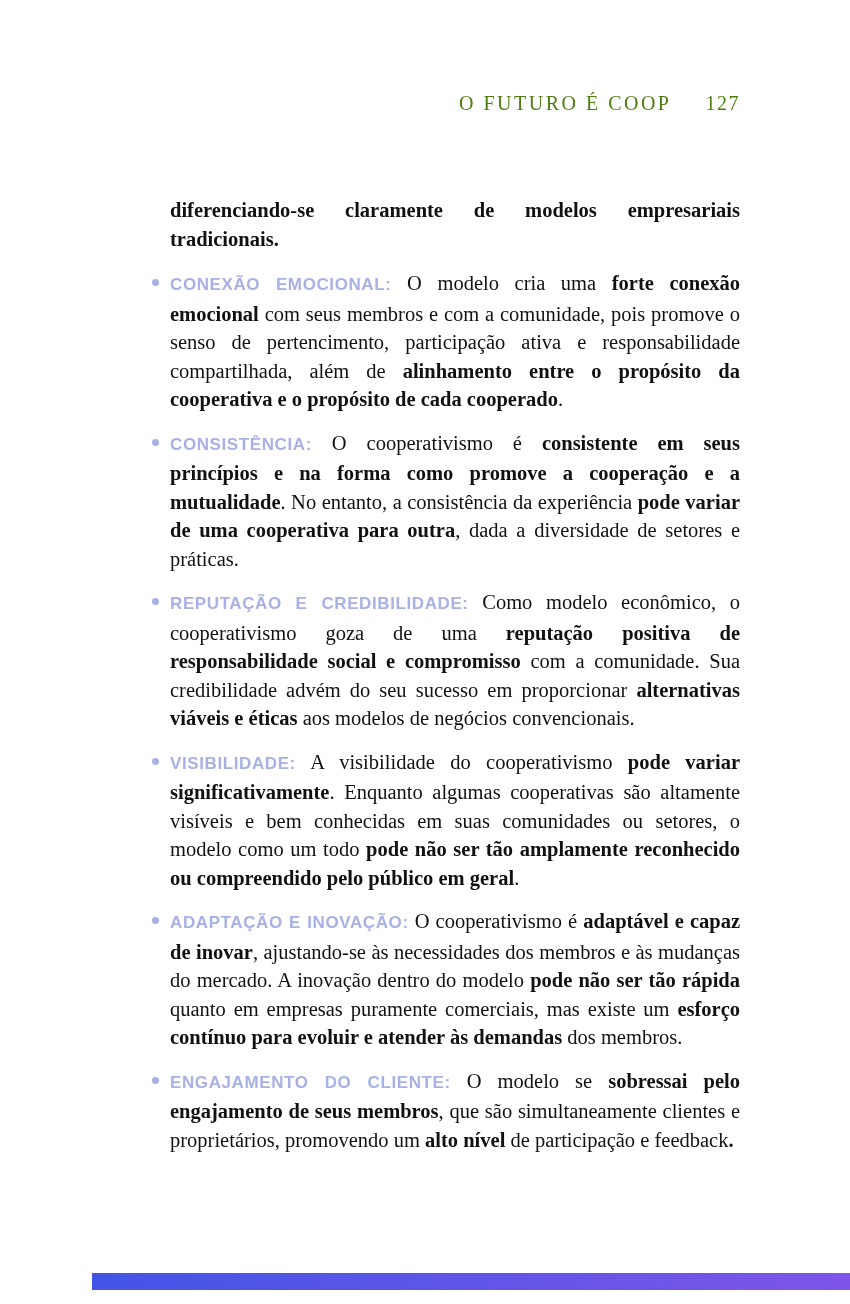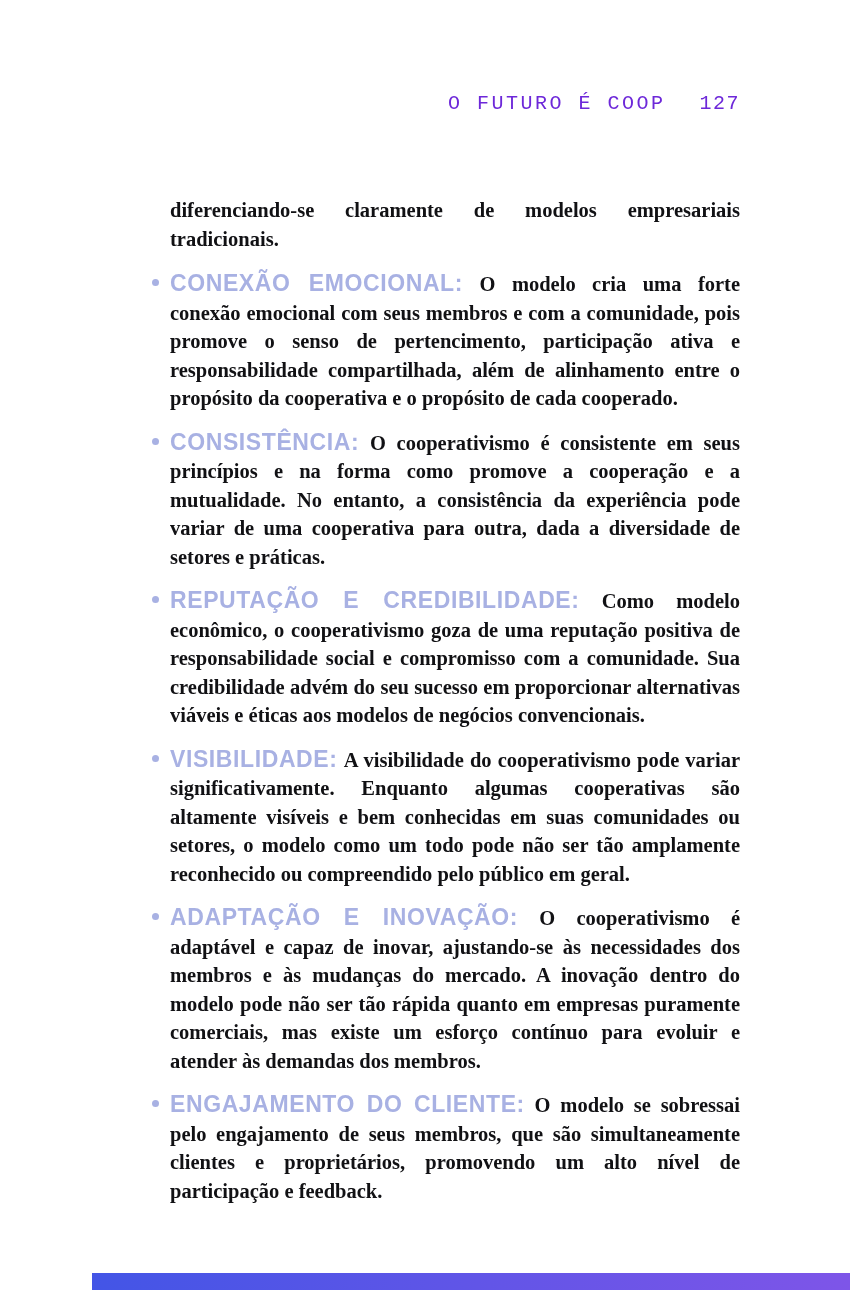--- a/index.html
+++ b/index.html
@@ -6,23 +6,23 @@
   body{
     width:850px;height:1304px;
     background:#ffffff;
     position:relative;
     font-family:"Liberation Serif",serif;
     color:#121215;
     overflow:hidden;
   }
   .running-header{
     position:absolute;top:92px;right:110px;
-    font-family:Liberation Mono, monospace;
+    font-family:Liberation Serif, serif;
     font-size:20px;font-weight:400;
-    letter-spacing:2.5px;color:#6d28d9;
+    letter-spacing:2.5px;color:#4d7c0f;
     white-space:nowrap;
   }
   .page-number{margin-left:34px;letter-spacing:1.5px;}
   .content{
     position:absolute;left:170px;top:196px;width:570px;
   }
   .intro{
     font-weight:bold;
     font-size:20.5px;line-height:28.5px;
     margin:0 0 16px 0;
@@ -38,25 +38,25 @@
     color:#111114;
   }
   .dot{
     position:absolute;left:-18px;top:10px;
     width:7px;height:7px;border-radius:50%;
     background:var(--accent,#a8b1e3);
   }
   .label{
     font-family:"Liberation Sans",sans-serif;
     font-weight:bold;
-    font-size:23px;
+    font-size:17px;
     letter-spacing:0.6px;
     color:var(--accent,#a8b1e3);
   }
-  .seg{font-weight:bold;}
+  .seg{font-weight:normal;}
   .seg.bold{font-weight:bold;}
   .footer-bar{
     position:absolute;left:92px;right:0;bottom:14px;height:17px;
   }
 </style>
 </head>
 <body>
 
 <div class="page">
 

